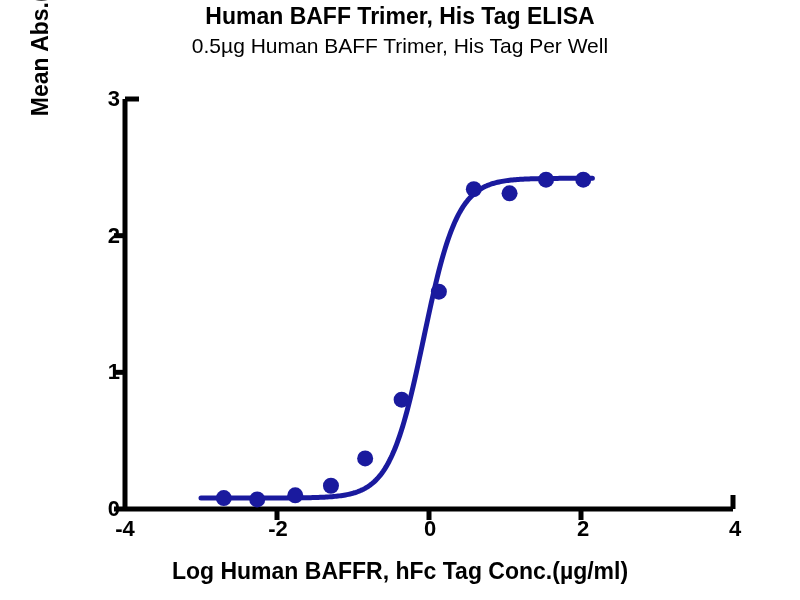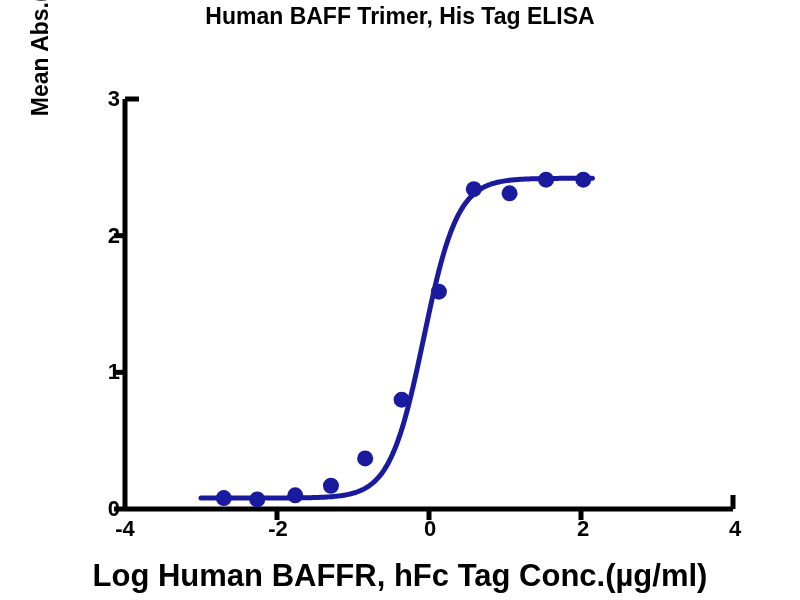--- a/index.html
+++ b/index.html
@@ -48,21 +48,21 @@
     line-height: 26px;
     white-space: nowrap;
   }
 
   .x-axis-title {
     position: absolute;
     left: 0;
     top: 558px;
     width: 800px;
     text-align: center;
-    font-size: 31px;
+    font-size: 23px;
     font-weight: bold;
     white-space: nowrap;
   }
 
   .y-axis-title {
     position: absolute;
     left: 27px;
     top: 165px;
     width: 300px;
     text-align: center;
@@ -97,20 +97,21 @@
     width: 800px;
     height: 600px;
   }
 </style>
 </head>
 <body>
 
 <div id="figure">
 
   <div class="title">Human BAFF Trimer, His Tag ELISA</div>
+  <div class="subtitle">0.5µg Human BAFF Trimer, His Tag Per Well</div>
 
   <div class="y-axis-title">Mean Abs.(OD450)</div>
   <div class="x-axis-title">Log Human BAFFR, hFc Tag Conc.(µg/ml)</div>
 
   <div class="tick-label ytick-label" style="left:90px; top:88px;">3</div>
   <div class="tick-label ytick-label" style="left:90px; top:225px;">2</div>
   <div class="tick-label ytick-label" style="left:90px; top:361px;">1</div>
   <div class="tick-label ytick-label" style="left:90px; top:498px;">0</div>
 
   <div class="tick-label xtick-label" style="left:105px; top:518px;">-4</div>

